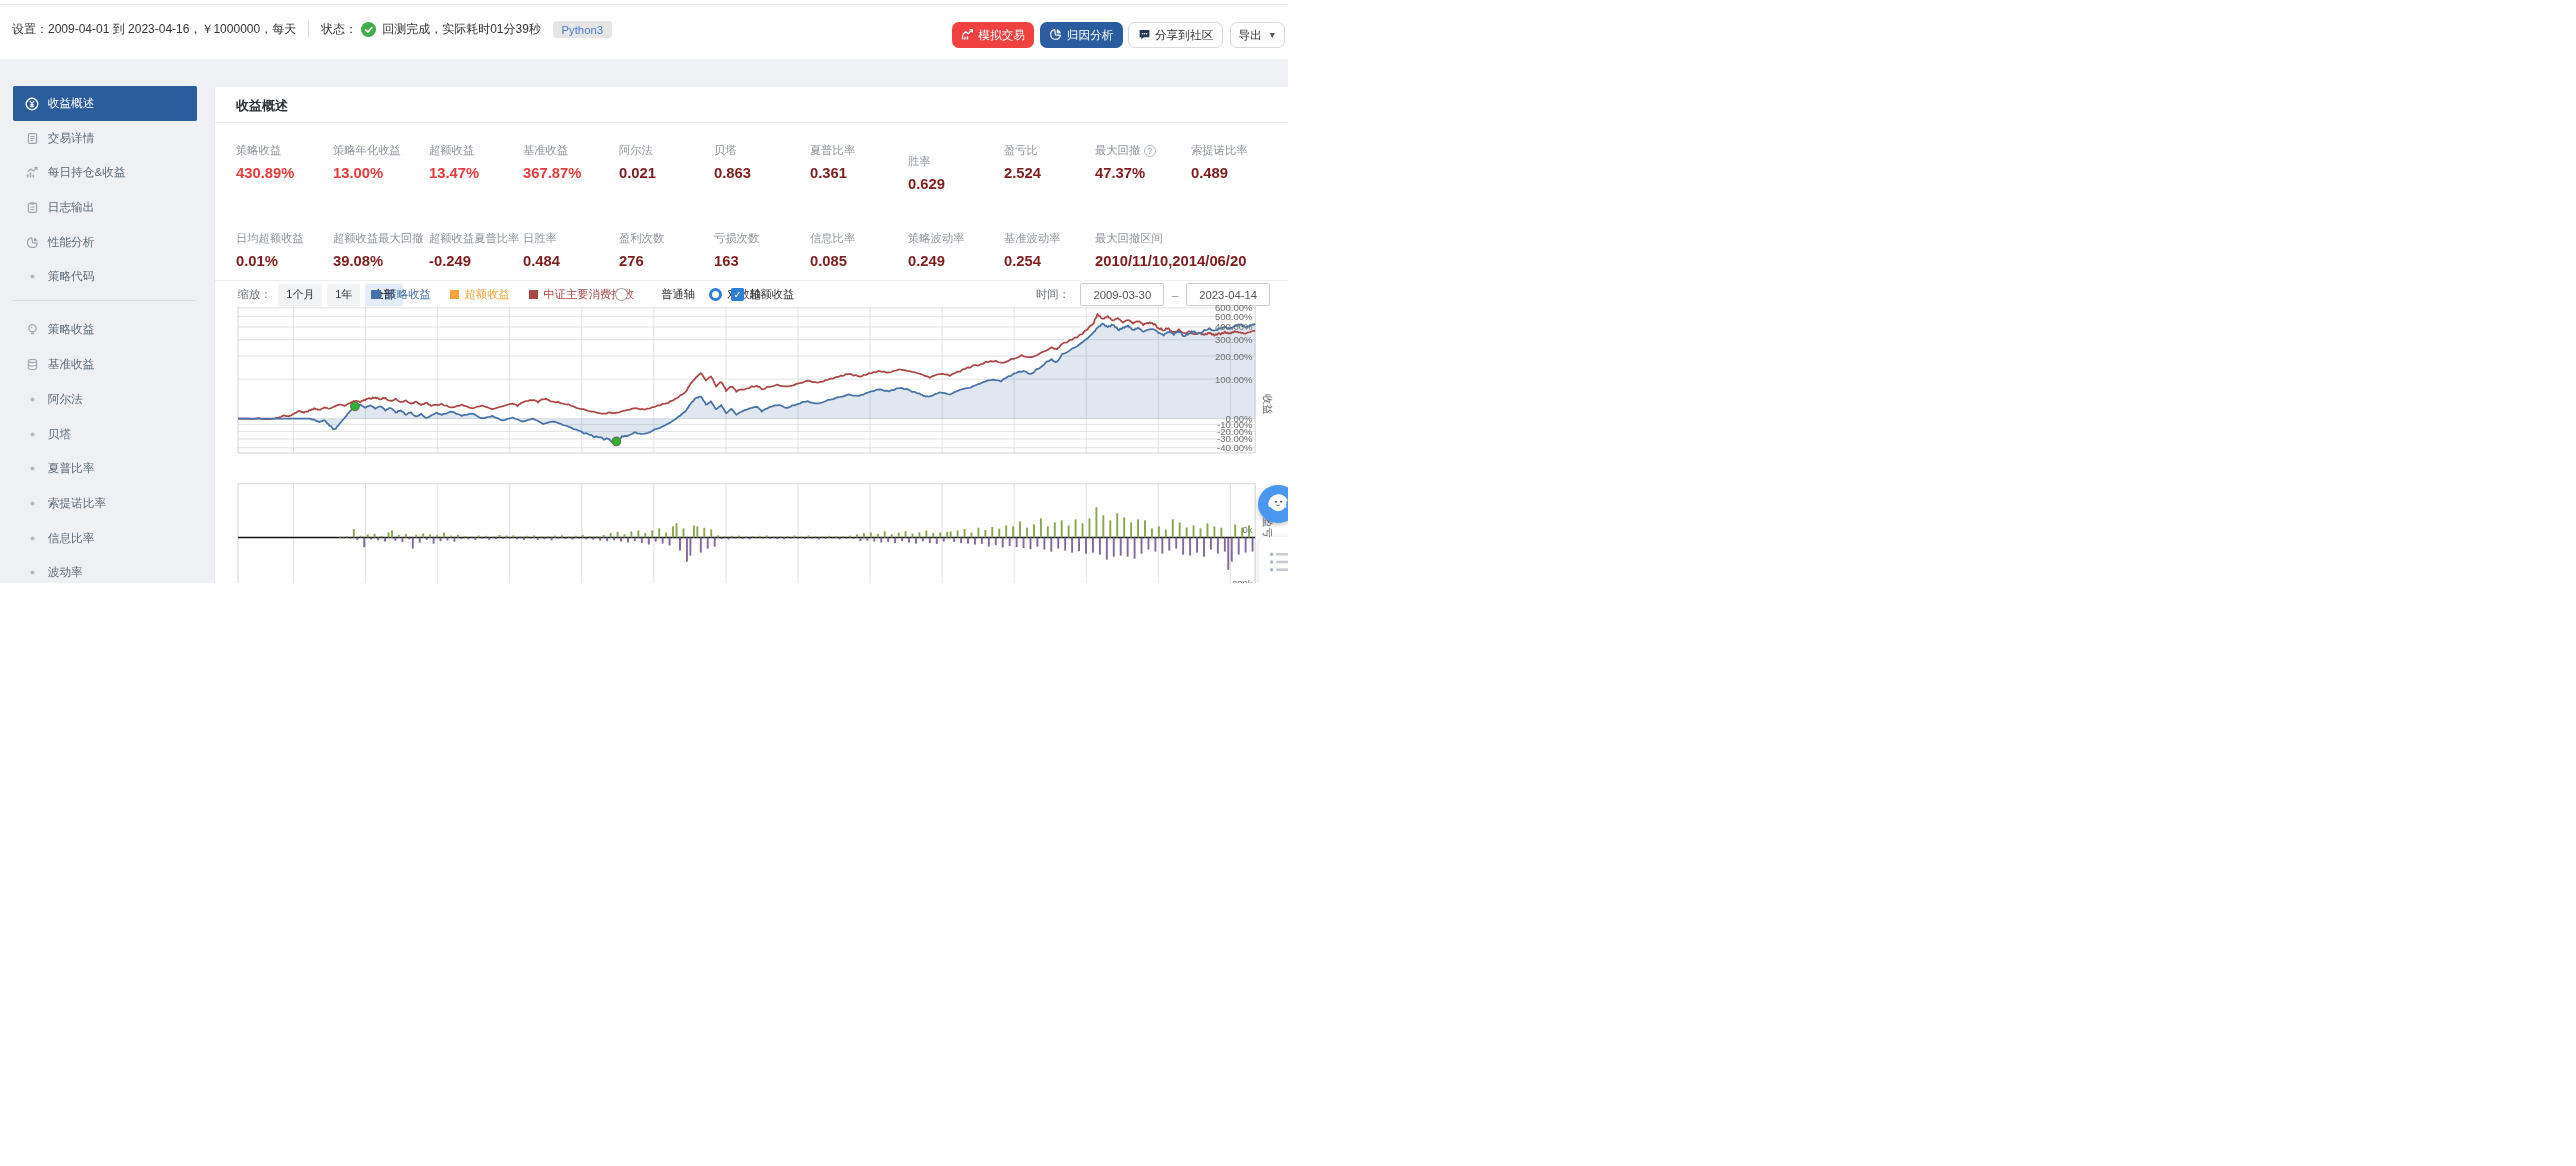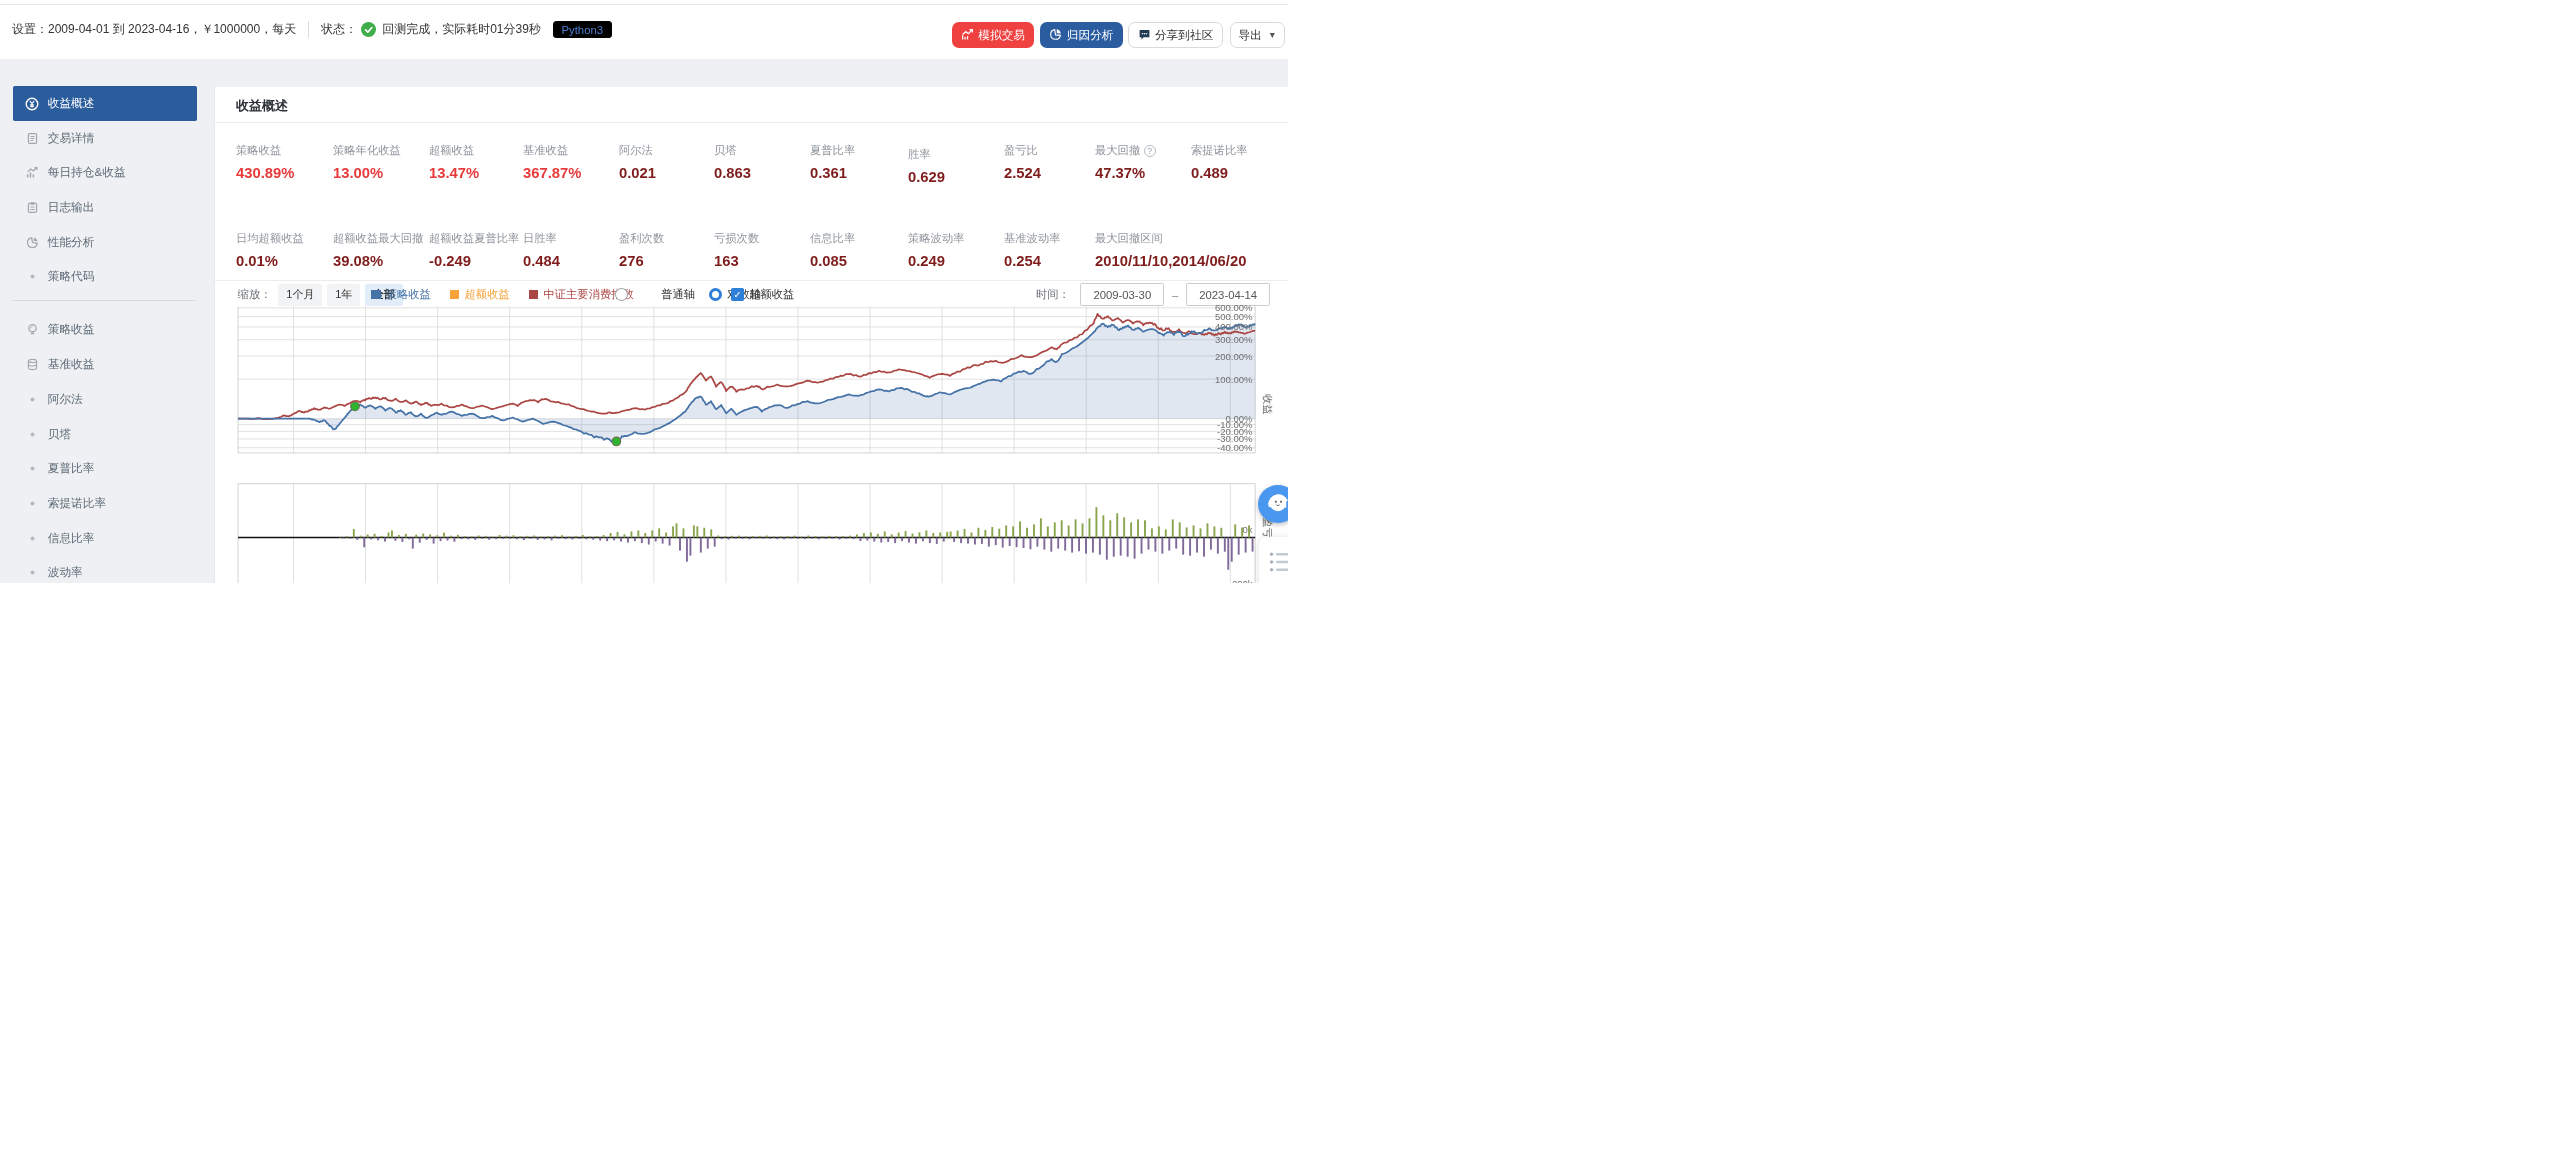--- a/index.html
+++ b/index.html
@@ -8,21 +8,21 @@
          font-family:"Liberation Sans", sans-serif; color:#333; }
 
   
   .topbar { position:absolute; left:0; top:0; width:1288px; height:64px; background:#fff; }
   .topbar-rule { position:absolute; left:0; top:3.5px; width:100%; height:0.9px; background:#e4e7ec; }
   .tb-left { position:absolute; left:12px; top:0; height:59px; display:flex; align-items:center; font-size:12px; }
   .tb-left .lbl { color:#333; }
   .tb-sep { width:0.9px; height:17.4px; background:#d9dde2; margin:0 12px; }
   .check-badge { width:15.6px; height:15.6px; border-radius:50%; background:#3fae49; color:#fff;
                  display:inline-flex; align-items:center; justify-content:center; margin:0 6px 0 3.5px; }
-  .lang-badge { margin-left:12px; background:#000000; color:#4d7fd0; font-size:11.3px;
+  .lang-badge { margin-left:12px; background:#e5e5e5; color:#4d7fd0; font-size:11.3px;
                 padding:2.6px 8.7px; border-radius:3.5px; }
   .tb-btn { position:absolute; top:22px; height:26px; border-radius:7px; border:0.9px solid transparent;
             display:flex; align-items:center; justify-content:center; gap:4.3px; font-size:11.7px; cursor:pointer; }
   .btn-red  { left:952px; width:82px;  background:#f04141; color:#fff; }
   .btn-blue { left:1040px; width:83px;  background:#2b5c9f; color:#fff; }
   .btn-ghost{ background:#fff; border-color:#d9d9d9; color:#333; }
   .btn-share{ left:1128px; width:95px; }
   .btn-export{ left:1230px; width:55px; }
   .caret { font-size:8.7px; color:#555; margin-left:1.7px; }
 
@@ -312,21 +312,21 @@
                    </div>
                    <div class="m-value">0.863</div>
         </div>
         <div class="metric" style="left: 595px; top: 56px;">
           <div class="m-label">
                      <span>夏普比率</span>
 
                    </div>
                    <div class="m-value">0.361</div>
         </div>
-        <div class="metric" style="left: 693px; top: 60px;">
+        <div class="metric" style="left: 693px; top: 67px;">
           <div class="m-label">
                      <span>胜率</span>
 
                    </div>
                    <div class="m-value">0.629</div>
         </div>
         <div class="metric" style="left: 789px; top: 56px;">
           <div class="m-label">
                      <span>盈亏比</span>
 

